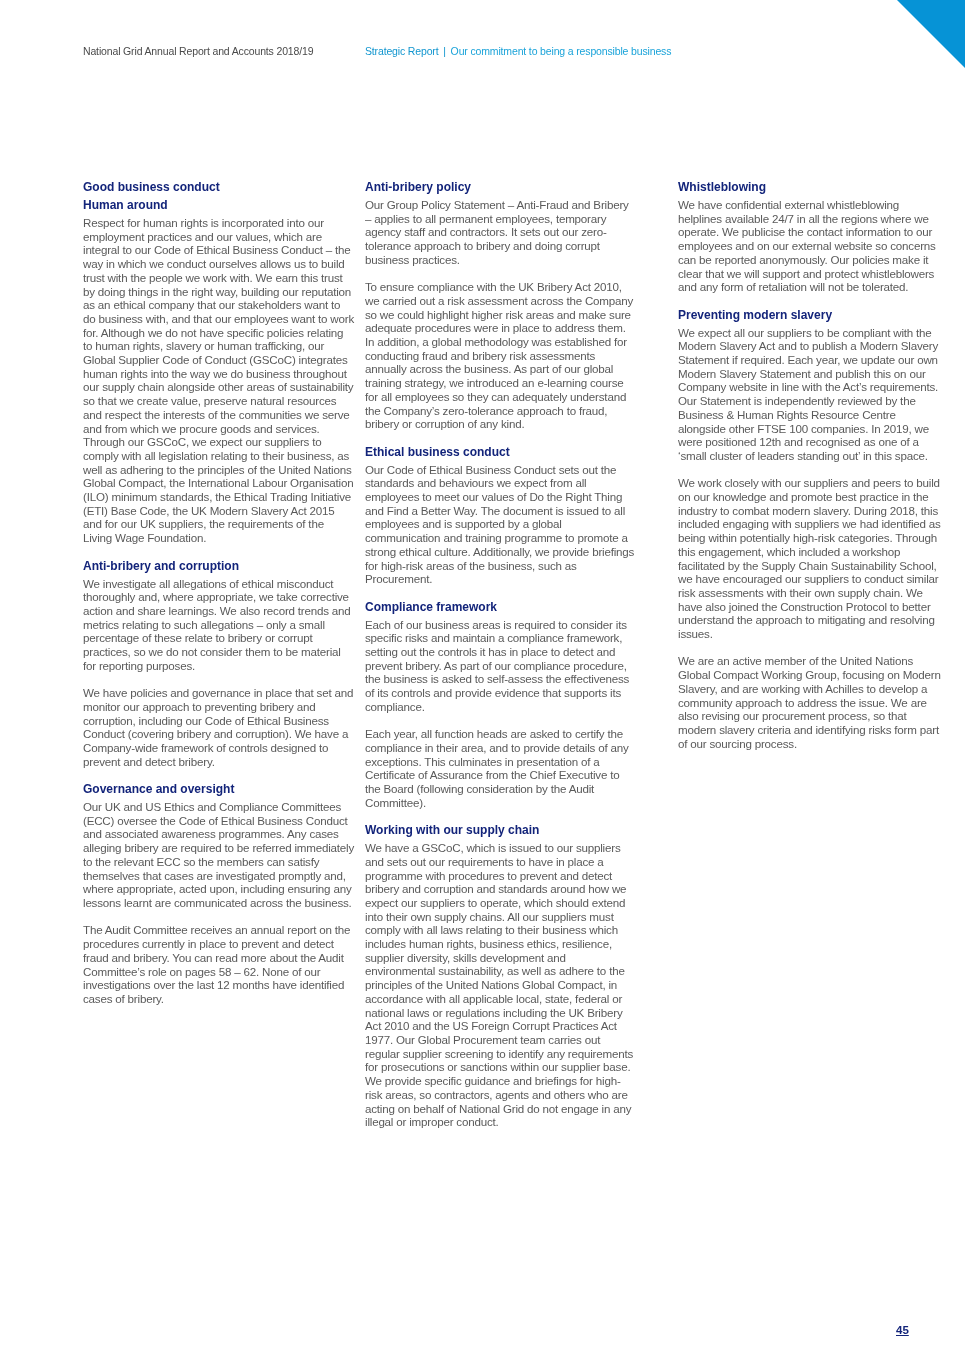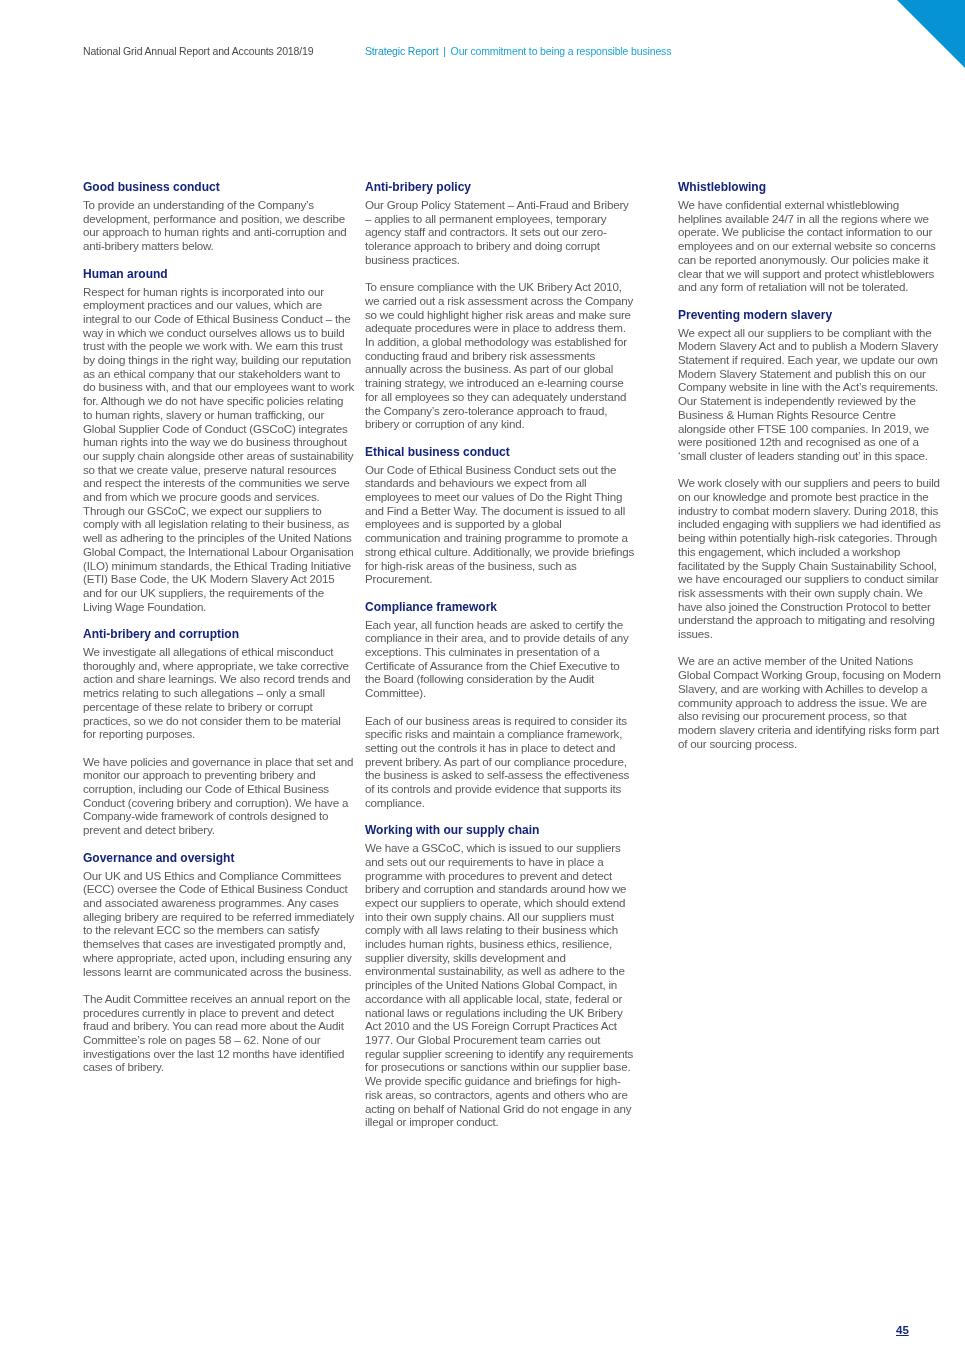--- a/index.html
+++ b/index.html
@@ -81,21 +81,20 @@
   <span class="section">
     <span class="strong">Strategic Report</span>
     <span class="sep">|</span>
     <span>Our commitment to being a responsible business</span>
   </span>
 </div>
 
 <div class="col col-1">
   <div class="section-block">
     <h3>Good business conduct</h3>
-    <p>To provide an understanding of the Company’s development, performance and position, we describe our approach to human rights and anti-corruption and anti-bribery matters below.</p>
   </div>
   <div class="section-block">
     <h3>Human around</h3>
     <p>Respect for human rights is incorporated into our employment practices and our values, which are integral to our Code of Ethical Business Conduct – the way in which we conduct ourselves allows us to build trust with the people we work with. We earn this trust by doing things in the right way, building our reputation as an ethical company that our stakeholders want to do business with, and that our employees want to work for. Although we do not have specific policies relating to human rights, slavery or human trafficking, our Global Supplier Code of Conduct (GSCoC) integrates human rights into the way we do business throughout our supply chain alongside other areas of sustainability so that we create value, preserve natural resources and respect the interests of the communities we serve and from which we procure goods and services. Through our GSCoC, we expect our suppliers to comply with all legislation relating to their business, as well as adhering to the principles of the United Nations Global Compact, the International Labour Organisation (ILO) minimum standards, the Ethical Trading Initiative (ETI) Base Code, the UK Modern Slavery Act 2015 and for our UK suppliers, the requirements of the Living Wage Foundation.</p>
   </div>
   <div class="section-block">
     <h3>Anti-bribery and corruption</h3>
     <p>We investigate all allegations of ethical misconduct thoroughly and, where appropriate, we take corrective action and share learnings. We also record trends and metrics relating to such allegations – only a small percentage of these relate to bribery or corrupt practices, so we do not consider them to be material for reporting purposes.</p>
     <p>We have policies and governance in place that set and monitor our approach to preventing bribery and corruption, including our Code of Ethical Business Conduct (covering bribery and corruption). We have a Company-wide framework of controls designed to prevent and detect bribery.</p>
   </div>
@@ -111,22 +110,22 @@
     <h3>Anti-bribery policy</h3>
     <p>Our Group Policy Statement – Anti-Fraud and Bribery – applies to all permanent employees, temporary agency staff and contractors. It sets out our zero-tolerance approach to bribery and doing corrupt business practices.</p>
     <p>To ensure compliance with the UK Bribery Act 2010, we carried out a risk assessment across the Company so we could highlight higher risk areas and make sure adequate procedures were in place to address them. In addition, a global methodology was established for conducting fraud and bribery risk assessments annually across the business. As part of our global training strategy, we introduced an e-learning course for all employees so they can adequately understand the Company’s zero-tolerance approach to fraud, bribery or corruption of any kind.</p>
   </div>
   <div class="section-block">
     <h3>Ethical business conduct</h3>
     <p>Our Code of Ethical Business Conduct sets out the standards and behaviours we expect from all employees to meet our values of Do the Right Thing and Find a Better Way. The document is issued to all employees and is supported by a global communication and training programme to promote a strong ethical culture. Additionally, we provide briefings for high-risk areas of the business, such as Procurement.</p>
   </div>
   <div class="section-block">
     <h3>Compliance framework</h3>
+    <p>Each of our business areas is required to consider its specific risks and maintain a compliance framework, setting out the controls it has in place to detect and prevent bribery. As part of our compliance procedure, the business is asked to self-assess the effectiveness of its controls and provide evidence that supports its compliance.</p>
     <p>Each year, all function heads are asked to certify the compliance in their area, and to provide details of any exceptions. This culminates in presentation of a Certificate of Assurance from the Chief Executive to the Board (following consideration by the Audit Committee).</p>
-    <p>Each of our business areas is required to consider its specific risks and maintain a compliance framework, setting out the controls it has in place to detect and prevent bribery. As part of our compliance procedure, the business is asked to self-assess the effectiveness of its controls and provide evidence that supports its compliance.</p>
   </div>
   <div class="section-block">
     <h3>Working with our supply chain</h3>
     <p>We have a GSCoC, which is issued to our suppliers and sets out our requirements to have in place a programme with procedures to prevent and detect bribery and corruption and standards around how we expect our suppliers to operate, which should extend into their own supply chains. All our suppliers must comply with all laws relating to their business which includes human rights, business ethics, resilience, supplier diversity, skills development and environmental sustainability, as well as adhere to the principles of the United Nations Global Compact, in accordance with all applicable local, state, federal or national laws or regulations including the UK Bribery Act 2010 and the US Foreign Corrupt Practices Act 1977. Our Global Procurement team carries out regular supplier screening to identify any requirements for prosecutions or sanctions within our supplier base. We provide specific guidance and briefings for high-risk areas, so contractors, agents and others who are acting on behalf of National Grid do not engage in any illegal or improper conduct.</p>
   </div>
 </div>
 
 <div class="col col-3">
   <div class="section-block">
     <h3>Whistleblowing</h3>

